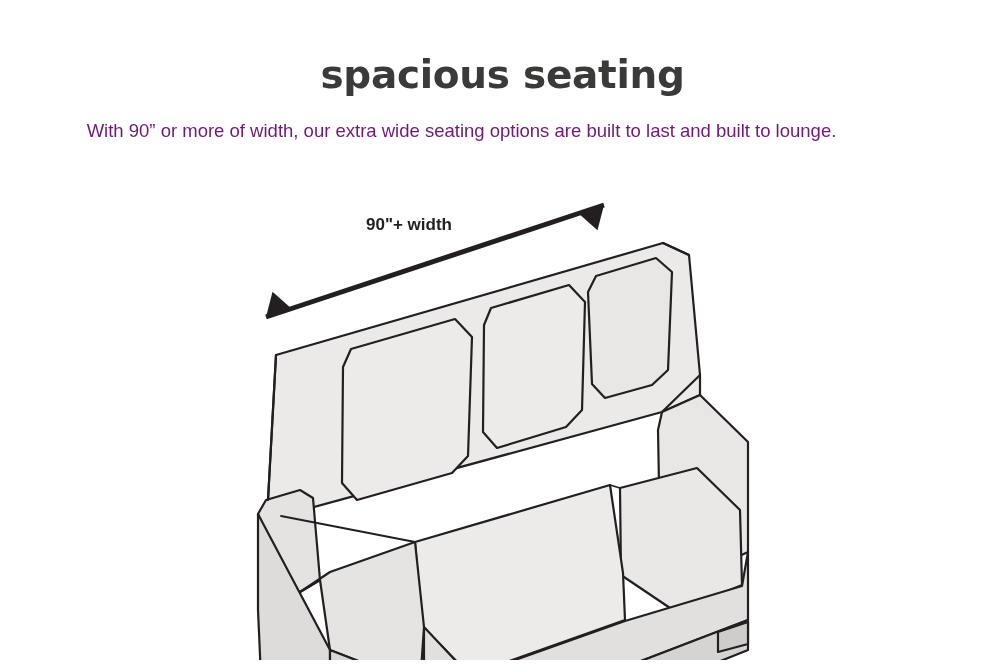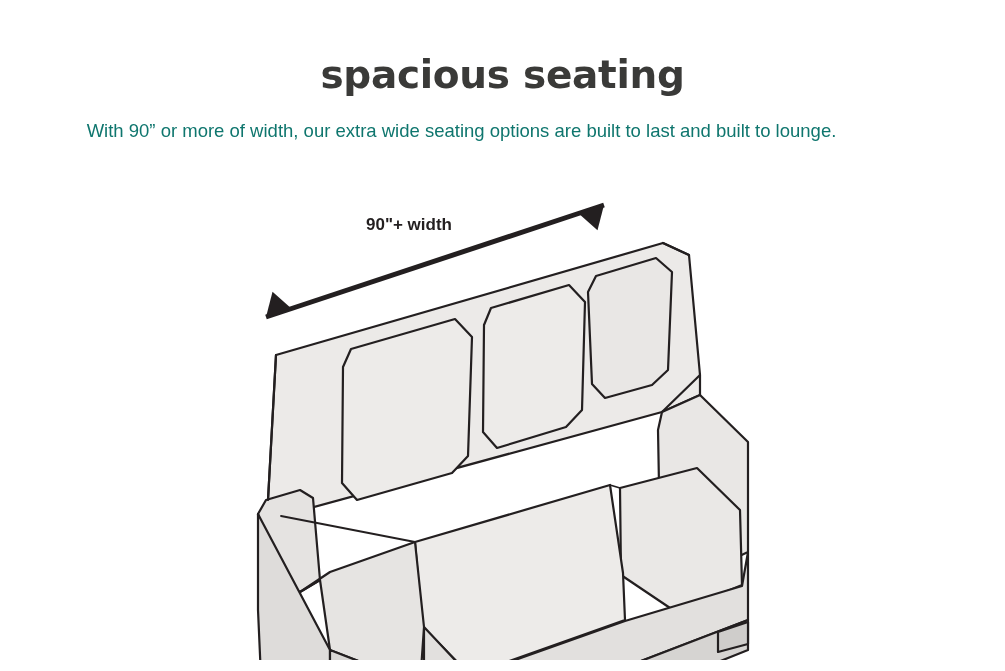--- a/index.html
+++ b/index.html
@@ -35,21 +35,21 @@
   }
   .subcopy {
     position: absolute;
     top: 117px;
     left: 50%;
     transform: translateX(-50%);
     width: 820px;
     text-align: center;
     font-size: 18.5px;
     line-height: 27px;
-    color: #0f766e;
+    color: #701a75;
     font-family: "Liberation Sans", sans-serif;
   }
   .subcopy .line {
     display: block;
   }
   .illustration {
     position: absolute;
     top: 180px;
     left: 0;
     width: 1005px;

